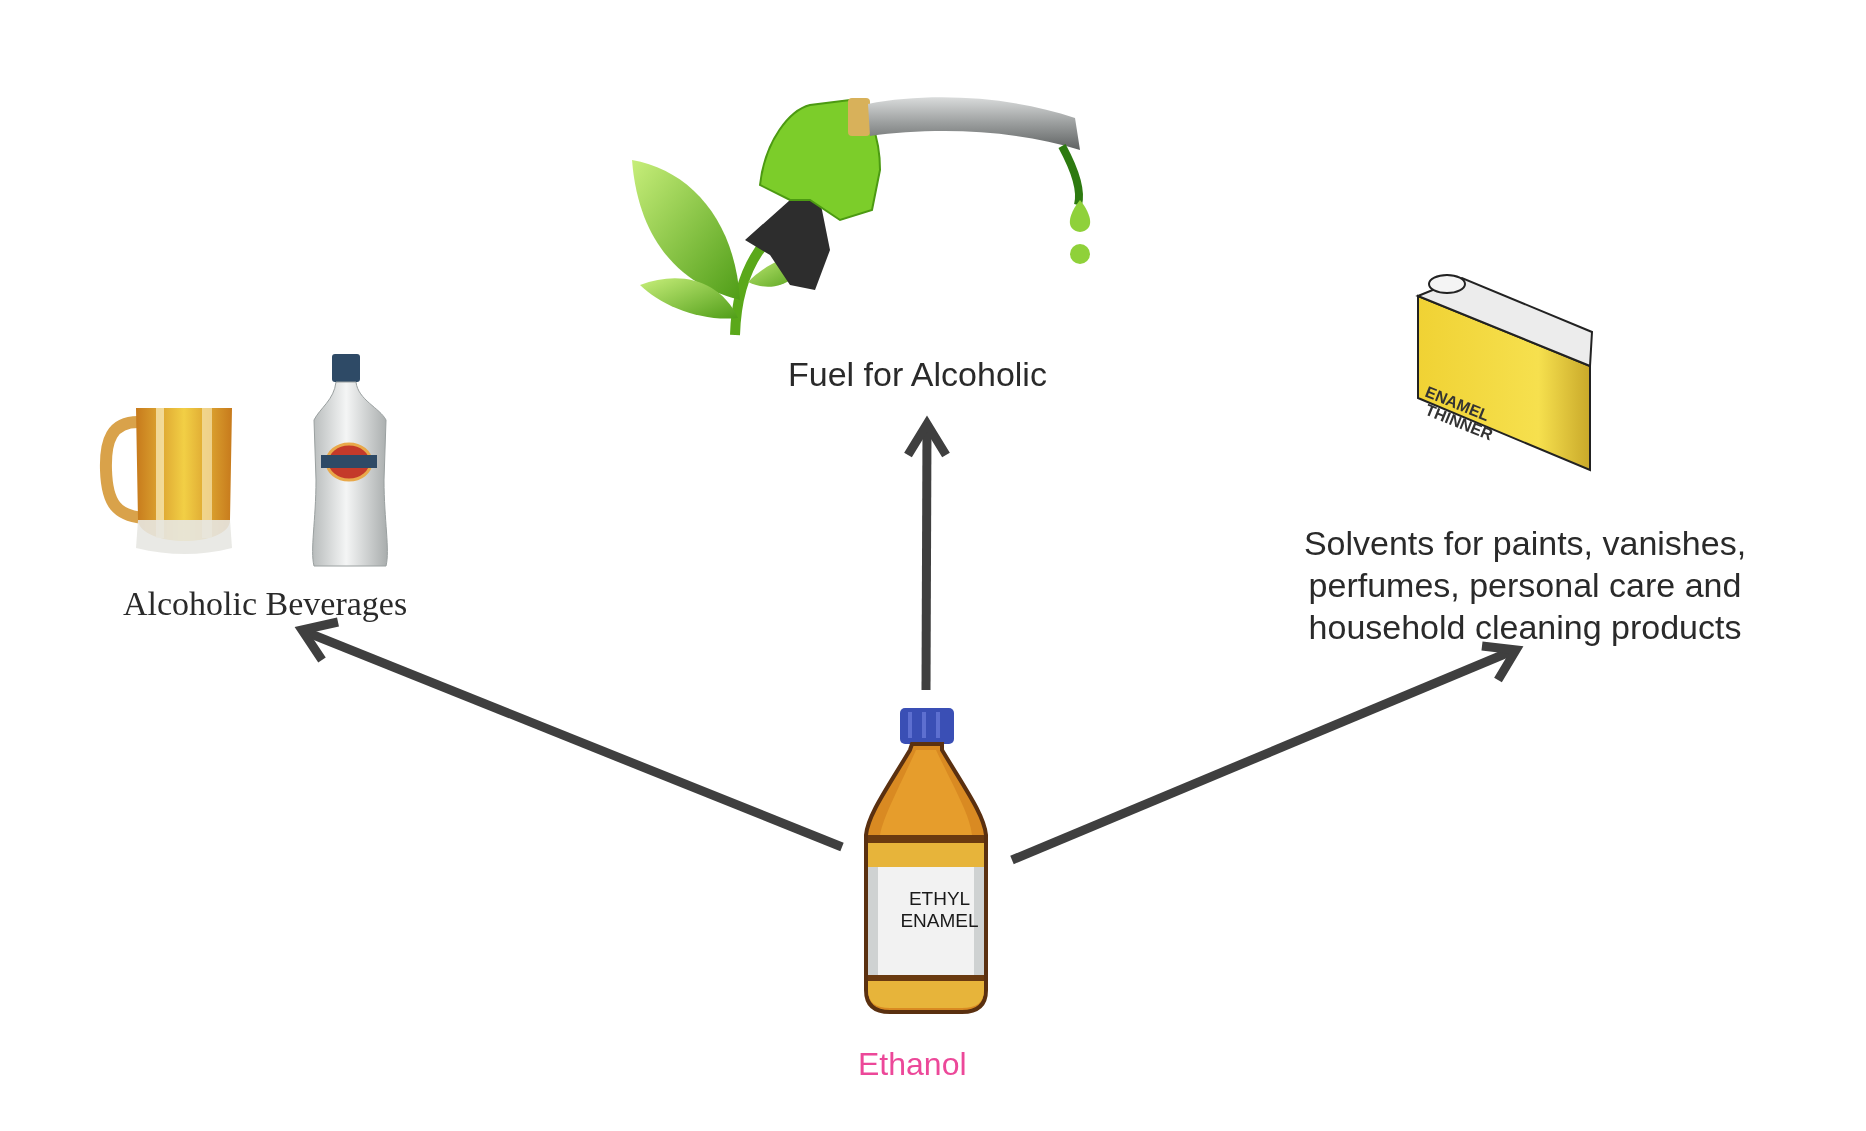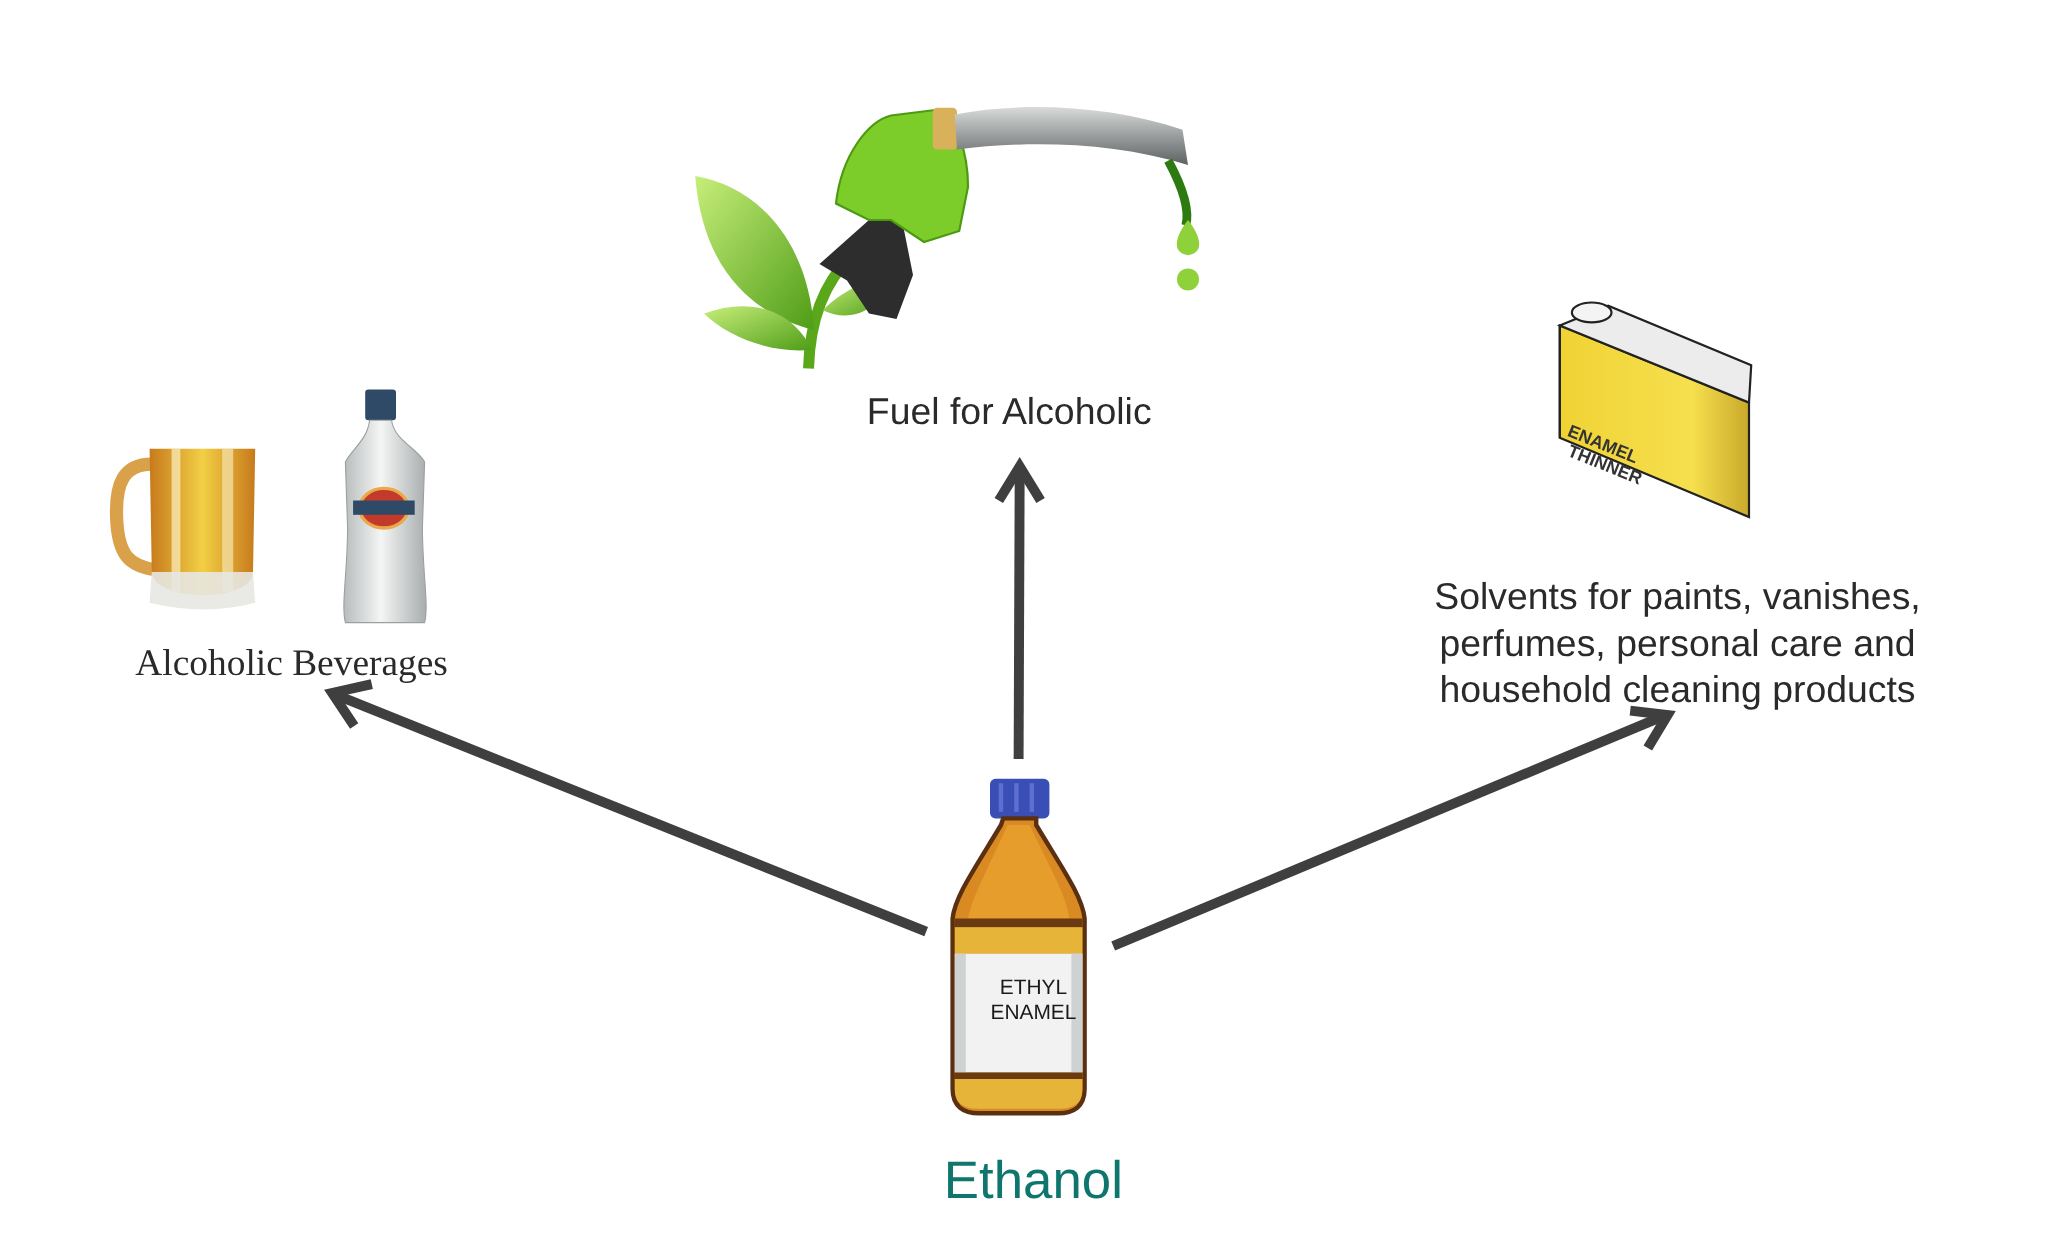--- a/index.html
+++ b/index.html
@@ -4,21 +4,21 @@
   <style>
     html, body { margin: 0; padding: 0; background: #ffffff; }
     body { width: 1866px; height: 1131px; position: relative; overflow: hidden;
            font-family: "Liberation Sans", sans-serif; }
     svg.stage { position: absolute; left: 0; top: 0; }
     .lbl { position: absolute; color: #2a2a2a; font-size: 34px; white-space: nowrap; }
     .lbl-center { text-align: center; margin-top: 14px; }
     #lbl-bev { left: 123px; top: 585px; font-family: Liberation Serif, serif; }
     #lbl-fuel { left: 788px; top: 355px; }
     #lbl-solv { left: 1270px; top: 508px; width: 510px; line-height: 42px; white-space: normal; }
-    #lbl-eth { left: 858px; top: 1046px; color: #0f766e; font-size: 48px; }
+    #lbl-eth { left: 858px; top: 1046px; color: #ec4899; font-size: 32px; }
     .bottle-label { position: absolute; left: 868px; top: 888px; width: 143px; text-align: center;
                     font-size: 19px; line-height: 22px; color: #1a1a1a; }
   </style>
 </head>
 <body>
 
 <svg class="stage" width="1866" height="1131" viewBox="0 0 1866 1131">
   <defs>
     <linearGradient id="beerGrad" x1="0" x2="1">
       <stop offset="0" stop-color="#c77a1c"></stop>

